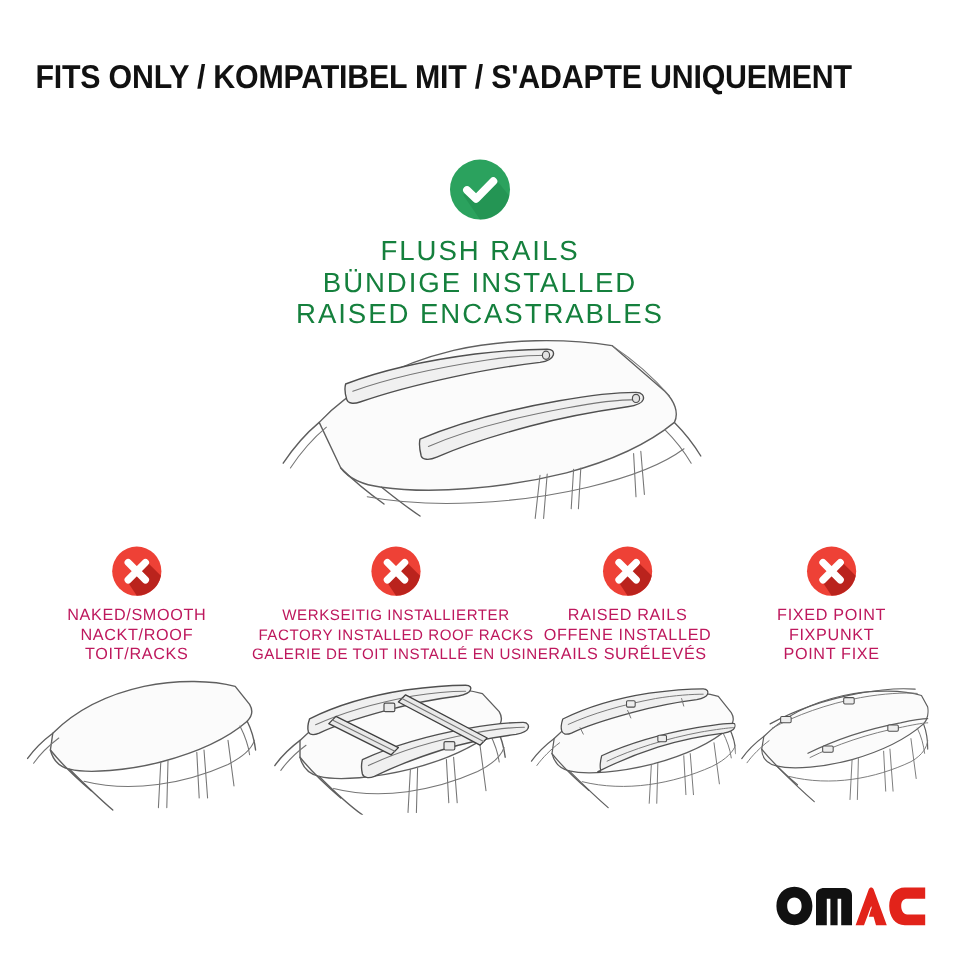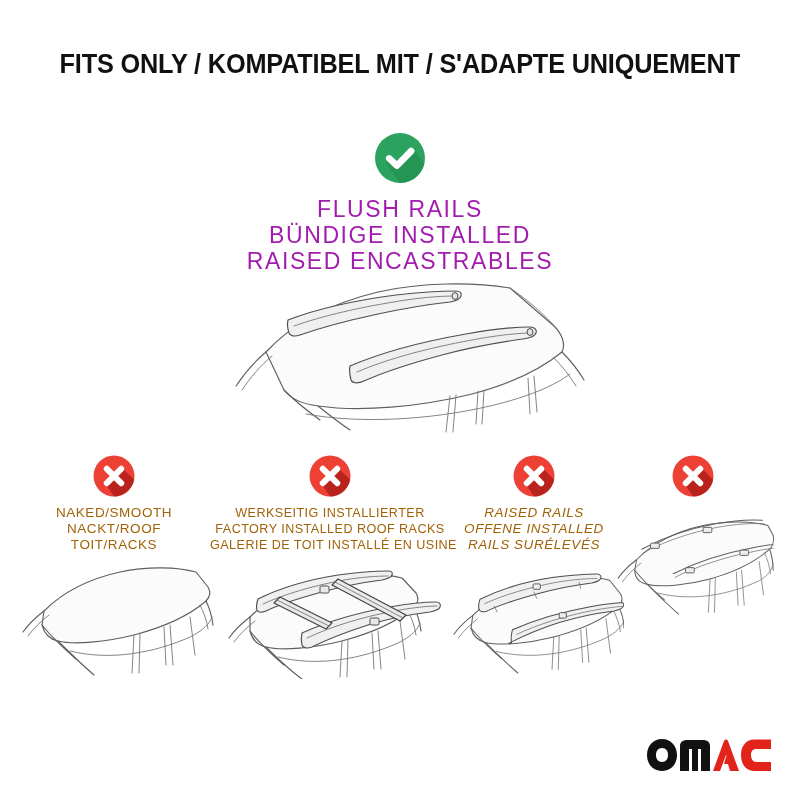--- a/index.html
+++ b/index.html
@@ -14,21 +14,21 @@
     font-family: "Liberation Sans", sans-serif;
     color: #222222;
     overflow: hidden;
   }
 
   
   .title-bar {
     position: absolute;
     left: 0;
     top: 48px;
-    width: 800px;
+    width: 693px;
     text-align: center;
   }
   .title-text {
     display: inline-block;
     font-family: "Liberation Sans", sans-serif;
     font-weight: bold;
     font-size: 27.5px;
     letter-spacing: -0.2px;
     color: #111111;
     transform: scaleX(0.92);
@@ -47,21 +47,21 @@
   .check-badge {
     width: 52px;
     height: 52px;
     margin: 0 auto 12px auto;
     display: block;
   }
   .hero-lines {
     font-size: 23px;
     line-height: 26px;
     letter-spacing: 1.6px;
-    color: #a21caf;
+    color: #15803d;
     font-weight: normal;
   }
   .hero-lines div {
     white-space: nowrap;
   }
   .hero-art {
     position: absolute;
     left: 50%;
     top: 142px;
     margin-left: -190px;
@@ -77,34 +77,34 @@
     width: 800px;
     height: 250px;
   }
   .cell {
     position: absolute;
     top: 0;
     text-align: center;
   }
   .cell-1 { left: 14px;  width: 200px; }
   .cell-2 { left: 210px; width: 240px; }
-  .cell-3 { left: 444px; width: 180px; font-style: italic; }
+  .cell-3 { left: 433px; width: 180px; }
   .cell-4 { left: 612px; width: 162px; }
 
   .x-badge {
     width: 42px;
     height: 42px;
     margin: 5px auto 8px auto;
     display: block;
   }
   .cell-label {
     font-size: 13.5px;
     line-height: 16px;
     letter-spacing: 0.55px;
-    color: #a16207;
+    color: #be185d;
     white-space: nowrap;
   }
   .cell-2 .cell-label { font-size: 12.6px; letter-spacing: 0.45px; }
   .cell-3 .cell-label { font-size: 13.5px; }
   .cell-art {
     margin-top: 6px;
     width: 100%;
     height: 120px;
     display: block;
   }
@@ -303,20 +303,25 @@
       <rect x="128" y="53" width="8" height="6" rx="1.2" fill="#ededed" stroke="#4f4f4f" stroke-width="1"></rect>
     </svg>
   </div>
 
   <div class="cell cell-4">
     <svg class="x-badge" viewBox="0 0 42 42">
       <circle cx="21" cy="21" r="20.5" fill="#EE4136"></circle>
       <path d="M21 41.5a20.5 20.5 0 0 0 20.1-16.7L30.6 14.3l-8 7.4-8.9 8.8z" fill="#A81A16" opacity="0.75"></path>
       <path d="M13.8 13.8 L28.2 28.2 M28.2 13.8 L13.8 28.2" stroke="#ffffff" stroke-width="6" stroke-linecap="round"></path>
     </svg>
+    <div class="cell-label">
+      <div>FIXED POINT</div>
+      <div>FIXPUNKT</div>
+      <div>POINT FIXE</div>
+    </div>
     <svg class="cell-art" viewBox="0 0 185 120">
       <path class="sf" d="M28 54 C46 36 72 22 104 15 C132 9 162 10 178 15 L184 26
                           C185 31 184 38 180 42 C164 56 140 68 112 76 C86 83 56 86 40 82 C31 80 26 74 26 66 Z"></path>
       <path class="ln" d="M28 54 C20 60 12 68 7 75"></path>
       <path class="ln-thin" d="M33 58 C25 64 17 72 12 79"></path>
       <path class="ln" d="M26 66 C34 76 46 88 60 100"></path>
       <path class="ln" d="M40 82 C50 92 62 104 76 116"></path>
       <path class="ln" d="M180 42 C183 50 184 58 184 66"></path>
       <path class="ln-thin" d="M174 46 C178 54 180 62 181 70"></path>
       <path class="ln-thin" d="M112 76 L110 114"></path>

